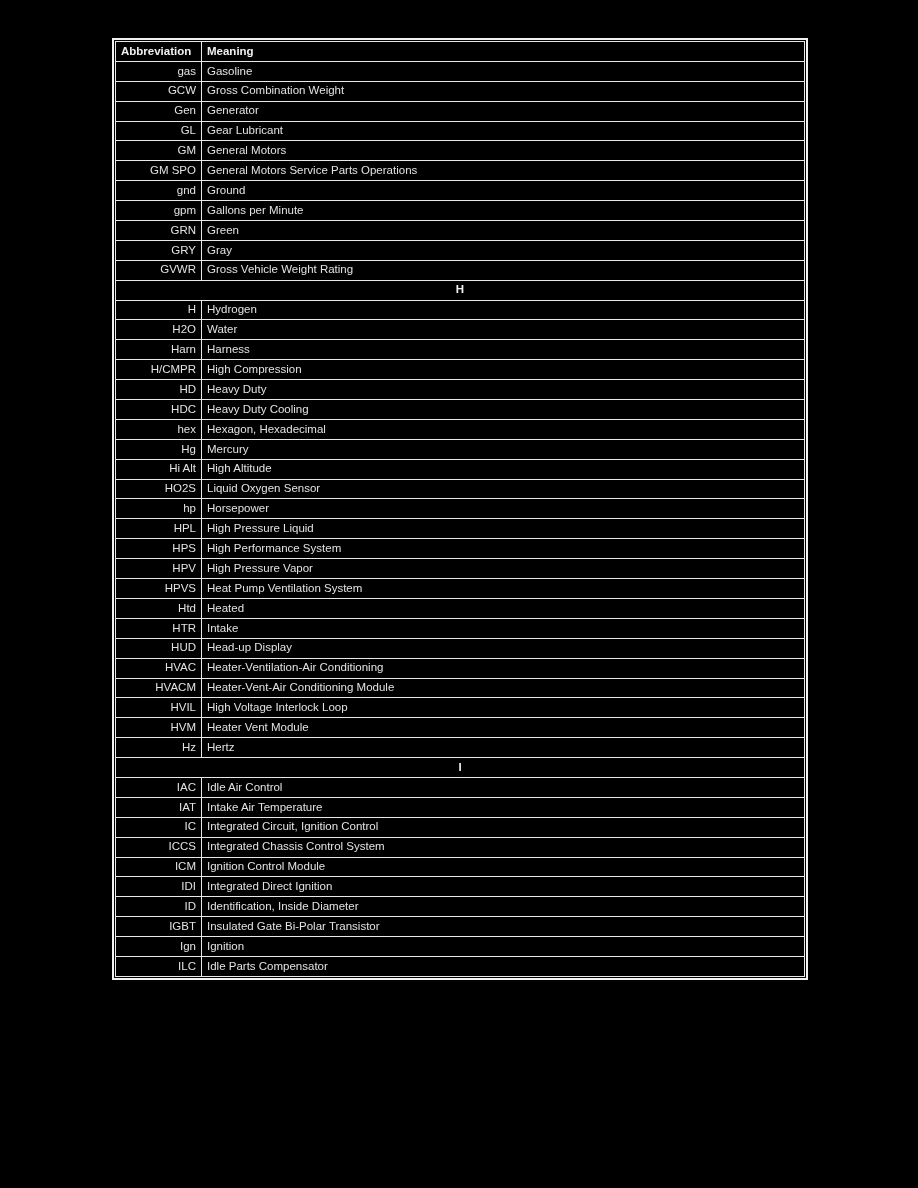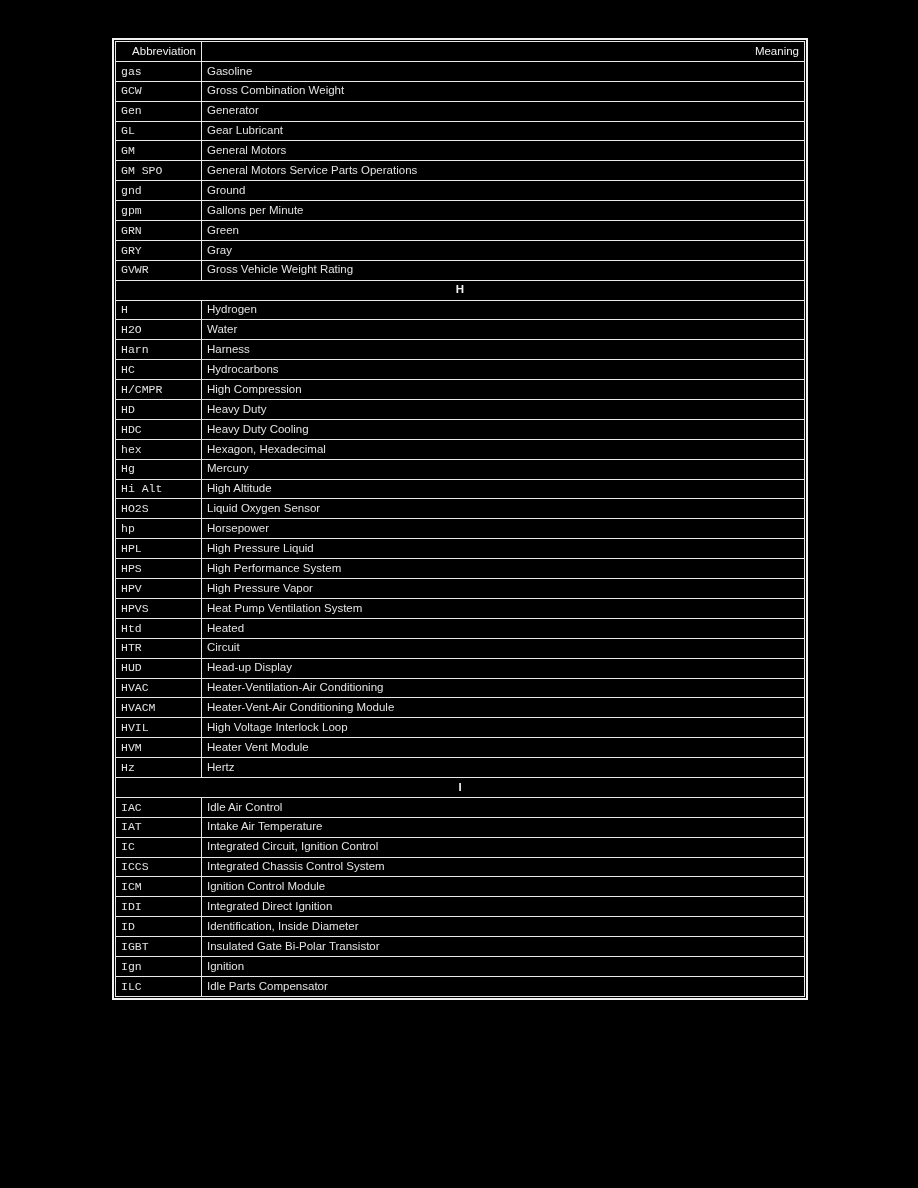--- a/index.html
+++ b/index.html
@@ -35,27 +35,26 @@
   table.abbr-table td {
     border: 1px solid #e9e9e9;
     height: 18.9px;
     padding: 0 5px;
     overflow: hidden;
     white-space: nowrap;
     line-height: 1;
   }
   col.abbr-col { width: 86px; }
   th.header-cell {
-    font-weight: normal;
+    font-weight: bold;
+    text-align: left;
+    color: #f0f0f0;
+  }
+  td.abbr-cell {
     text-align: right;
-    color: #f0f0f0;
-  }
-  td.abbr-cell {
-    text-align: left;
-    font-family: Liberation Mono, monospace;
   }
   td.meaning-cell {
     text-align: left;
   }
   td.section-cell {
     text-align: center;
     font-weight: bold;
     color: #f0f0f0;
   }
 </style>
@@ -128,24 +127,20 @@
         </tr>
         <tr>
           <td class="abbr-cell">H2O</td>
           <td class="meaning-cell">Water</td>
         </tr>
         <tr>
           <td class="abbr-cell">Harn</td>
           <td class="meaning-cell">Harness</td>
         </tr>
         <tr>
-          <td class="abbr-cell">HC</td>
-          <td class="meaning-cell">Hydrocarbons</td>
-        </tr>
-        <tr>
           <td class="abbr-cell">H/CMPR</td>
           <td class="meaning-cell">High Compression</td>
         </tr>
         <tr>
           <td class="abbr-cell">HD</td>
           <td class="meaning-cell">Heavy Duty</td>
         </tr>
         <tr>
           <td class="abbr-cell">HDC</td>
           <td class="meaning-cell">Heavy Duty Cooling</td>
@@ -185,21 +180,21 @@
         <tr>
           <td class="abbr-cell">HPVS</td>
           <td class="meaning-cell">Heat Pump Ventilation System</td>
         </tr>
         <tr>
           <td class="abbr-cell">Htd</td>
           <td class="meaning-cell">Heated</td>
         </tr>
         <tr>
           <td class="abbr-cell">HTR</td>
-          <td class="meaning-cell">Circuit</td>
+          <td class="meaning-cell">Intake</td>
         </tr>
         <tr>
           <td class="abbr-cell">HUD</td>
           <td class="meaning-cell">Head-up Display</td>
         </tr>
         <tr>
           <td class="abbr-cell">HVAC</td>
           <td class="meaning-cell">Heater-Ventilation-Air Conditioning</td>
         </tr>
         <tr>

